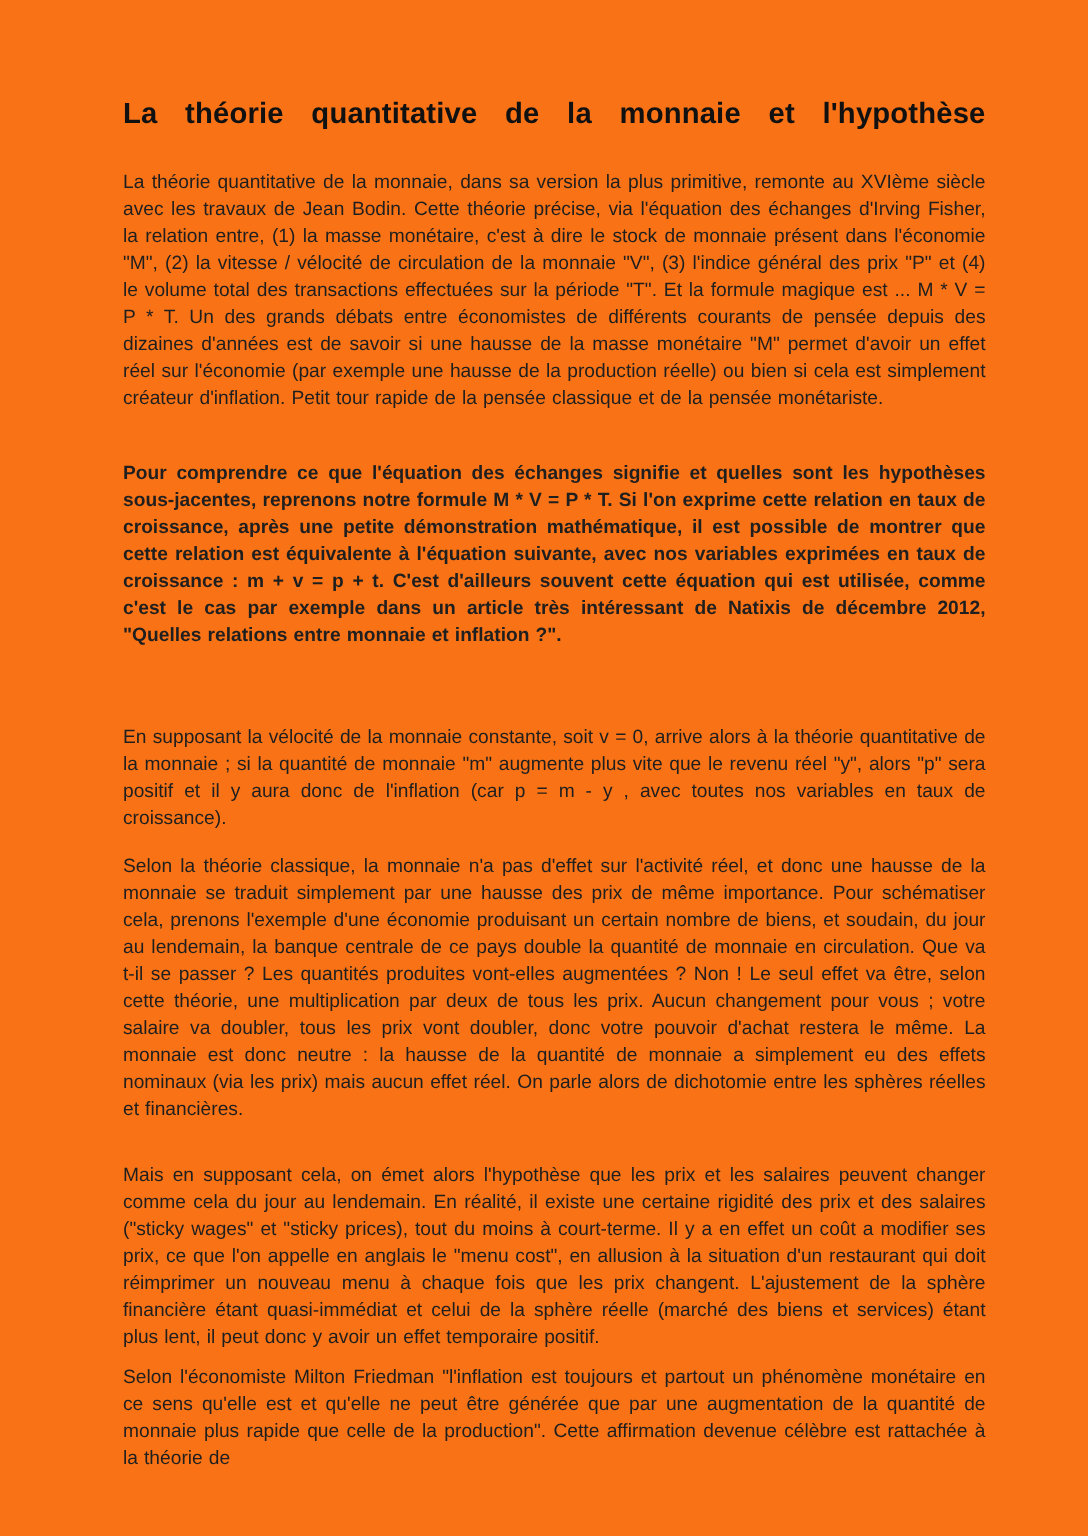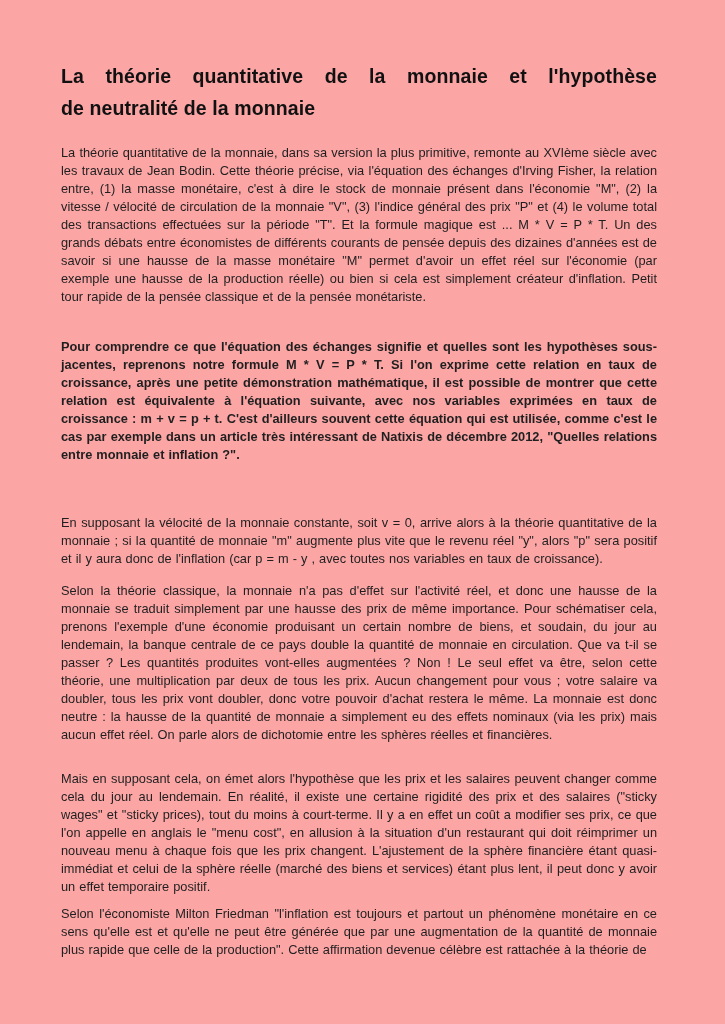--- a/index.html
+++ b/index.html
@@ -5,23 +5,23 @@
   html, body {
     margin: 0;
     padding: 0;
     background: #ffffff;
   }
   .page {
     position: relative;
     width: 725px;
     height: 1024px;
     margin: 0 auto;
-    background: #fca5a5;
+    background: #f97316;
     box-sizing: border-box;
-    padding: 60px 68px 0 61px;
+    padding: 60px 68px 0 82px;
     font-family: "Liberation Sans", "DejaVu Sans", sans-serif;
     color: #1c1c1c;
     overflow: hidden;
   }
   .doc-title {
     margin: 0;
     font-size: 19.5px;
     font-weight: bold;
     line-height: 32px;
     color: #111111;
@@ -48,21 +48,20 @@
   .para-4 { margin-top: 14px; }
   .para-5 { margin-top: 26px; }
   .para-6 { margin-top: 9px; }
 </style>
 </head>
 <body>
 
 <div class="page">
   <h1 class="doc-title">
     <div class="title-line-1">La théorie quantitative de la monnaie et l'hypothèse</div>
-    <div class="title-line-2">de neutralité de la monnaie</div>
   </h1>
 
   <p class="para para-1">La théorie quantitative de la monnaie, dans sa version la plus primitive, remonte au XVIème siècle avec les travaux de Jean Bodin. Cette théorie précise, via l'équation des échanges d'Irving Fisher, la relation entre, (1) la masse monétaire, c'est à dire le stock de monnaie présent dans l'économie "M", (2) la vitesse / vélocité de circulation de la monnaie "V", (3) l'indice général des prix "P" et (4) le volume total des transactions effectuées sur la période "T". Et la formule magique est ... M * V = P * T. Un des grands débats entre économistes de différents courants de pensée depuis des dizaines d'années est de savoir si une hausse de la masse monétaire "M" permet d'avoir un effet réel sur l'économie (par exemple une hausse de la production réelle) ou bien si cela est simplement créateur d'inflation. Petit tour rapide de la pensée classique et de la pensée monétariste.</p>
 
   <p class="para para-2">Pour comprendre ce que l'équation des échanges signifie et quelles sont les hypothèses sous-jacentes, reprenons notre formule M * V = P * T. Si l'on exprime cette relation en taux de croissance, après une petite démonstration mathématique, il est possible de montrer que cette relation est équivalente à l'équation suivante, avec nos variables exprimées en taux de croissance : m + v = p + t. C'est d'ailleurs souvent cette équation qui est utilisée, comme c'est le cas par exemple dans un article très intéressant de Natixis de décembre 2012, "Quelles relations entre monnaie et inflation ?".</p>
 
   <p class="para para-3">En supposant la vélocité de la monnaie constante, soit v = 0, arrive alors à la théorie quantitative de la monnaie ; si la quantité de monnaie "m" augmente plus vite que le revenu réel "y", alors "p" sera positif et il y aura donc de l'inflation (car p = m - y , avec toutes nos variables en taux de croissance).</p>
 
   <p class="para para-4">Selon la théorie classique, la monnaie n'a pas d'effet sur l'activité réel, et donc une hausse de la monnaie se traduit simplement par une hausse des prix de même importance. Pour schématiser cela, prenons l'exemple d'une économie produisant un certain nombre de biens, et soudain, du jour au lendemain, la banque centrale de ce pays double la quantité de monnaie en circulation. Que va t-il se passer ? Les quantités produites vont-elles augmentées ? Non ! Le seul effet va être, selon cette théorie, une multiplication par deux de tous les prix. Aucun changement pour vous ; votre salaire va doubler, tous les prix vont doubler, donc votre pouvoir d'achat restera le même. La monnaie est donc neutre : la hausse de la quantité de monnaie a simplement eu des effets nominaux (via les prix) mais aucun effet réel. On parle alors de dichotomie entre les sphères réelles et financières.</p>
 

